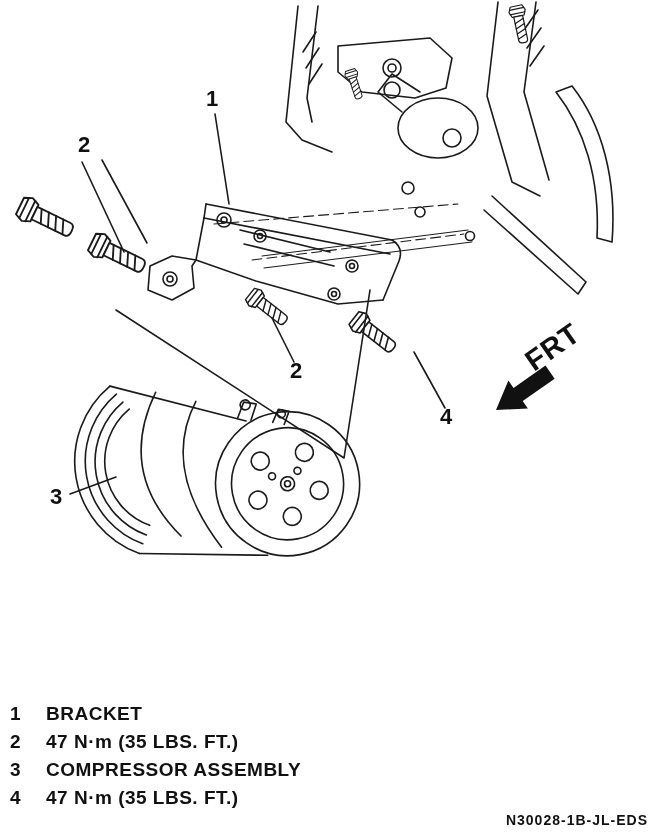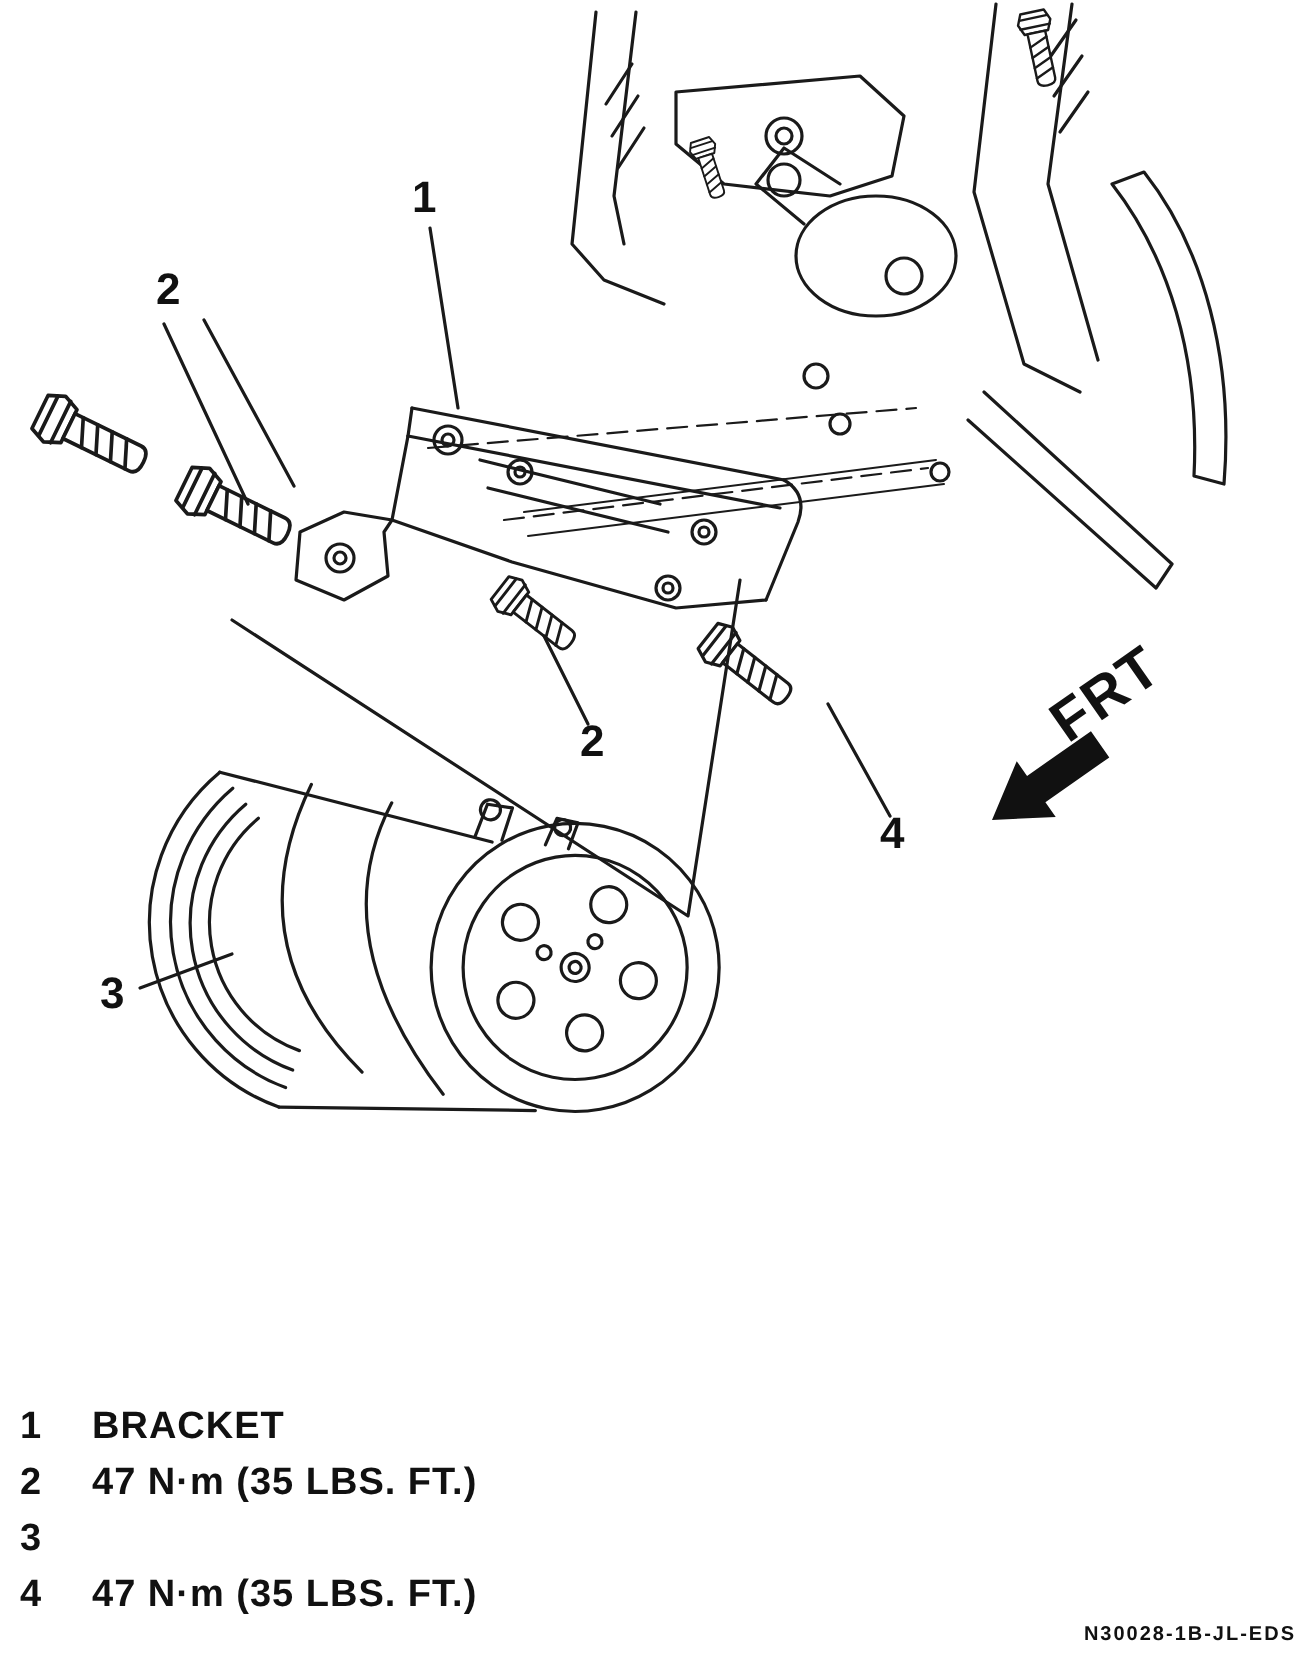--- a/index.html
+++ b/index.html
@@ -9,21 +9,21 @@
   }
   .diagram-wrap{position:absolute;top:0;left:0;width:656px;height:690px;}
   svg{display:block}
   svg text{font-family:"Liberation Sans",sans-serif;font-weight:600;font-size:22px;fill:#111;stroke:none}
   svg text.frt{font-size:29px;font-weight:800;letter-spacing:1px}
   .legend{position:absolute;left:10px;top:700px;}
   .legend-row{display:flex;align-items:center;height:28px;font-weight:700;font-size:19px;letter-spacing:.5px;white-space:nowrap}
   .legend-num{width:36px;flex:0 0 36px}
   .legend-text{}
   .drawing-number{
-    position:absolute;right:8px;top:812px;font-weight:700;font-size:10px;
+    position:absolute;right:8px;top:812px;font-weight:700;font-size:14px;
     letter-spacing:1px;font-family:"Liberation Sans",sans-serif;
   }
 </style>
 </head>
 <body>
 
 <div class="diagram-wrap">
   <svg viewBox="0 0 656 690" width="656" height="690">
     <defs>
       <g id="bolt">
@@ -153,20 +153,21 @@
   <div class="legend-row">
     <span class="legend-num">1</span>
     <span class="legend-text">BRACKET</span>
   </div>
   <div class="legend-row">
     <span class="legend-num">2</span>
     <span class="legend-text">47 N·m (35 LBS. FT.)</span>
   </div>
   <div class="legend-row">
     <span class="legend-num">3</span>
+    <span class="legend-text">COMPRESSOR ASSEMBLY</span>
   </div>
   <div class="legend-row">
     <span class="legend-num">4</span>
     <span class="legend-text">47 N·m (35 LBS. FT.)</span>
   </div>
 </div>
 
 <div class="drawing-number">N30028-1B-JL-EDS</div>
 
 </body></html>

